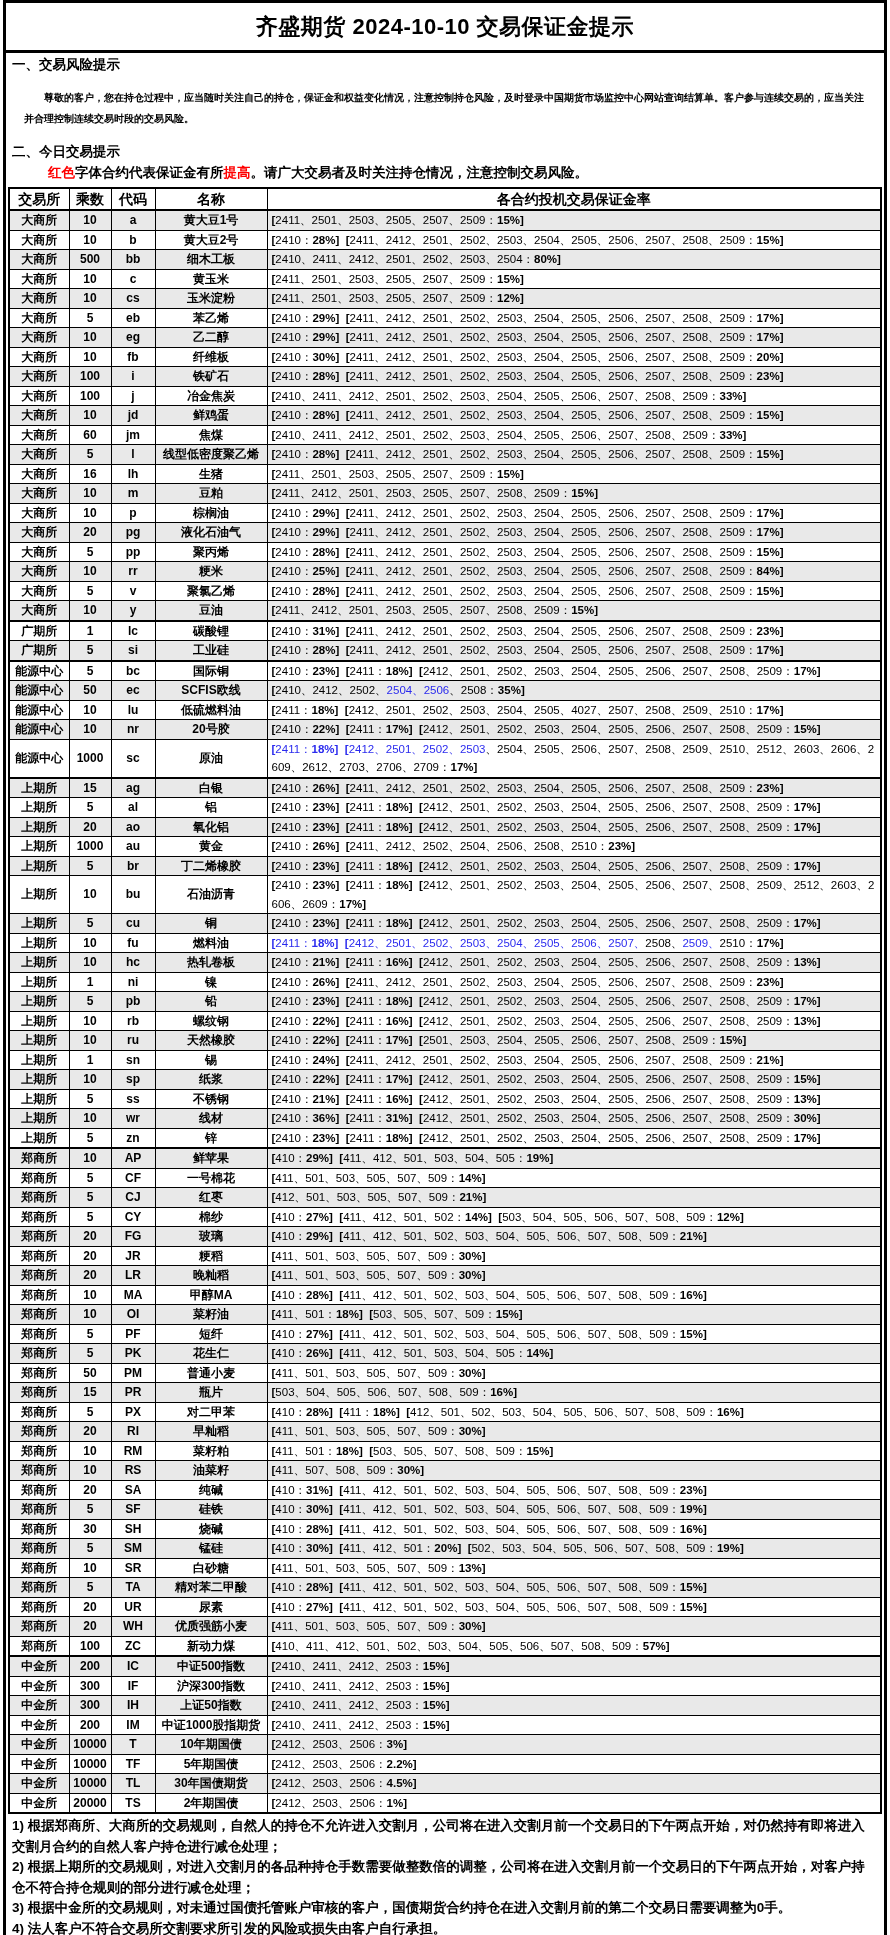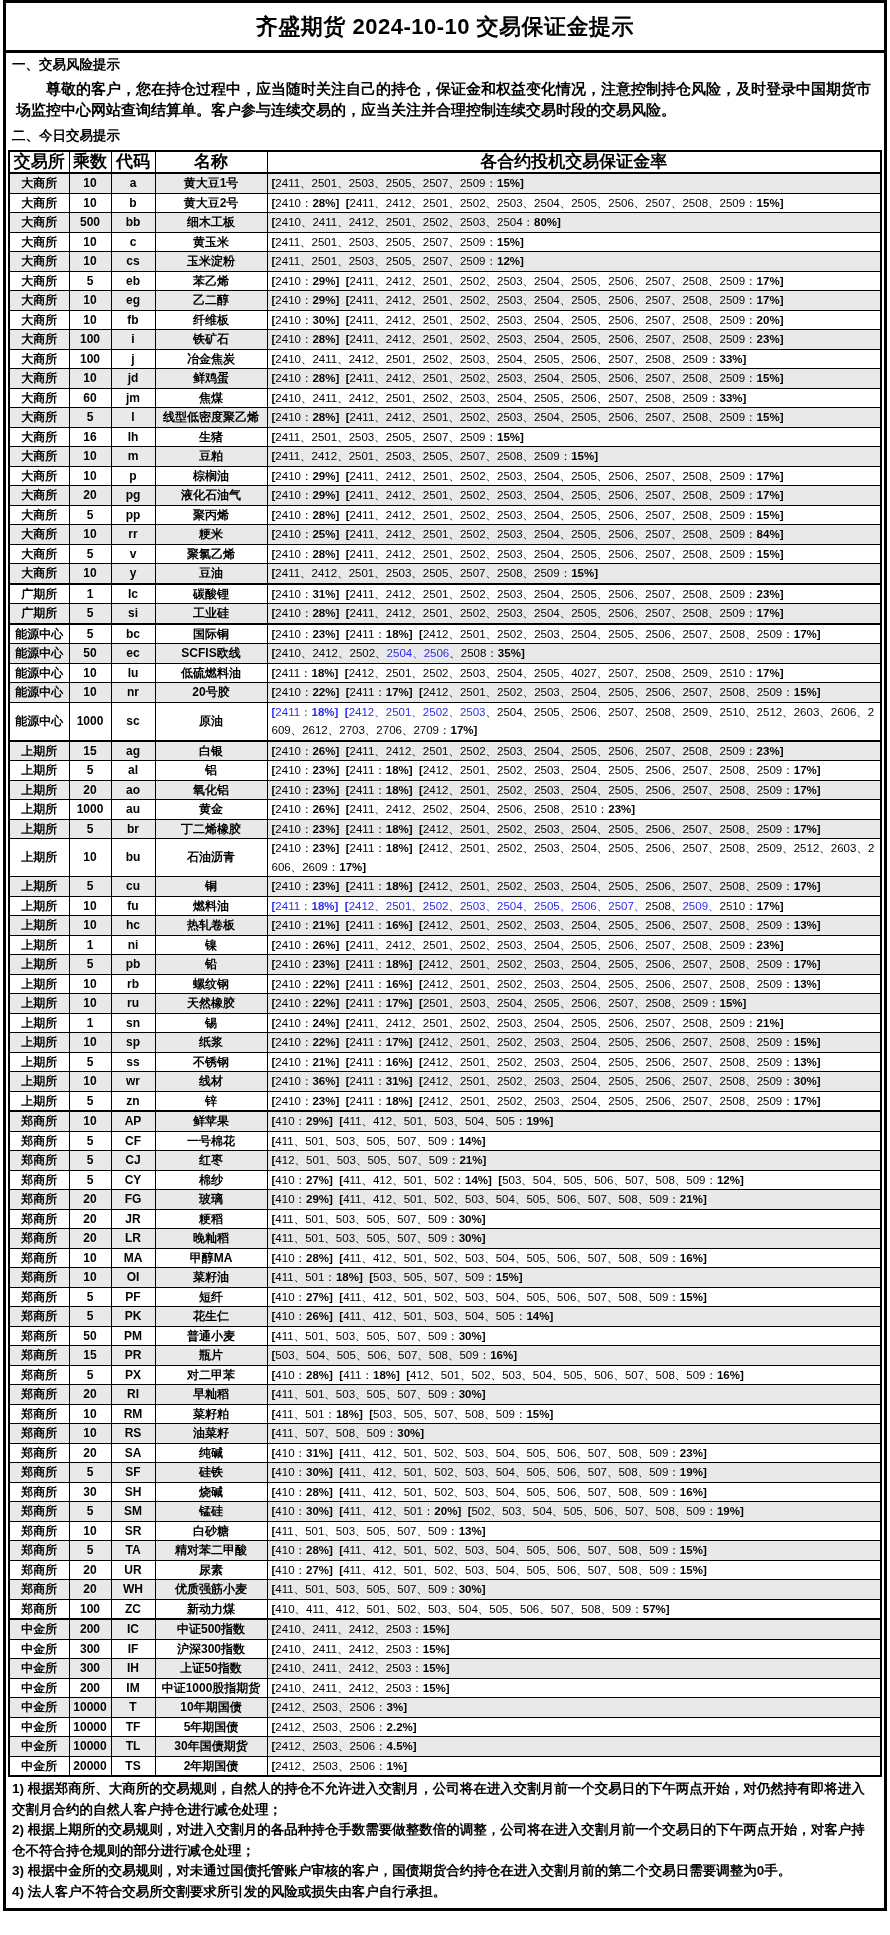--- a/index.html
+++ b/index.html
@@ -1,27 +1,27 @@
 <!DOCTYPE html>
 <html><head>
 <meta charset="utf-8">
 <style>
   html,body{margin:0;padding:0;background:#fff;}
   body{width:890px;font-family:"Liberation Sans","DejaVu Sans",sans-serif;color:#000;}
   .page{width:884px;margin:0 auto;border:3px solid #000;box-sizing:border-box;background:#fff;}
   .title{font-size:22px;font-weight:700;text-align:center;padding:9px 0 8px 0;border-bottom:3px solid #000;letter-spacing:.5px;}
   .sec{padding:0 6px;font-family:Liberation Mono, monospace;}
   .sec-head{font-size:13.5px;font-weight:700;line-height:21px;margin-top:2px;}
-  .body-par{font-size:15px;font-weight:600;line-height:21px;text-indent:2em;margin:4px;}
+  .body-par{font-size:10px;font-weight:600;line-height:21px;text-indent:2em;margin:12px;}
   .notice-line{font-size:13.5px;font-weight:600;line-height:21px;padding-left:36px;}
   .red{color:#f00;}
   .blue{color:#2b2bee;}
   table{border-collapse:collapse;table-layout:fixed;width:874px;margin:3px auto 0 auto;border:2px solid #000;}
   th,td{border:1px solid #000;padding:0;font-weight:600;}
-  th{font-size:17px;height:20px;line-height:20px;text-align:center;background:#fff;border-bottom:2px solid #000;}
+  th{font-size:14px;height:20px;line-height:20px;text-align:center;background:#fff;border-bottom:2px solid #000;}
   td{font-size:12px;height:18px;line-height:18.5px;text-align:center;}
   td.margin-cell{text-align:left;padding:0 4px;font-weight:400;font-size:11.5px;word-break:break-all;}
   tr.alt td{background:#e9e9e9;}
   tr.grp-start td{border-top:2px solid #000;}
   .pct{font-weight:700;}
   .br{font-weight:700;}
   .notes{padding:2px 6px 6px 6px;}
   .notes-head{font-size:13.5px;font-weight:700;line-height:20px;}
   .note-item{font-size:13.5px;font-weight:600;line-height:20.5px;}
   .col-ex{width:60px;}.col-mult{width:42px;}.col-code{width:44px;}.col-name{width:112px;}
@@ -29,20 +29,21 @@
 </head>
 <body>
 
 <div class="page">
   <div class="title">齐盛期货 2024-10-10 交易保证金提示</div>
 
   <div class="sec">
     <div class="sec-head">一、交易风险提示</div>
     <p class="body-par">尊敬的客户，您在持仓过程中，应当随时关注自己的持仓，保证金和权益变化情况，注意控制持仓风险，及时登录中国期货市场监控中心网站查询结算单。客户参与连续交易的，应当关注并合理控制连续交易时段的交易风险。</p>
     <div class="sec-head">二、今日交易提示</div>
+    <div class="notice-line" id="notice-line1"><span class="red">红色</span><span>字体合约代表保证金有所</span><span class="red">提高</span><span>。请广大交易者及时关注持仓情况，注意控制交易风险。</span></div>
   </div>
 
   <table>
     <colgroup>
       <col class="col-ex">
         <col class="col-mult">
         <col class="col-code">
         <col class="col-name">
         <col>
     </colgroup>

